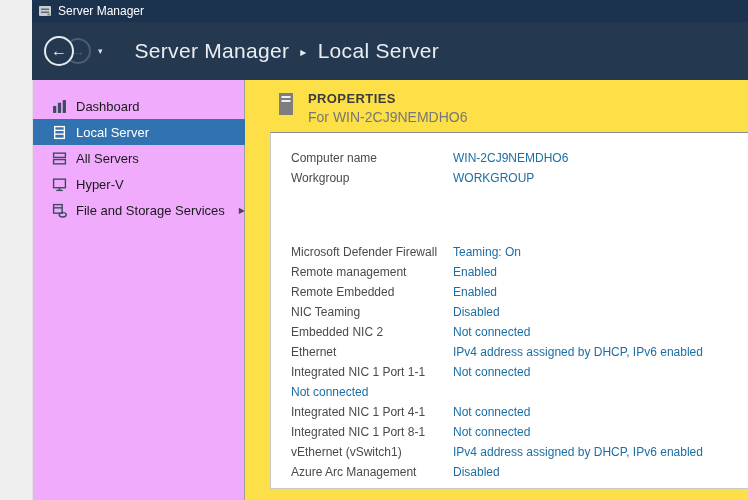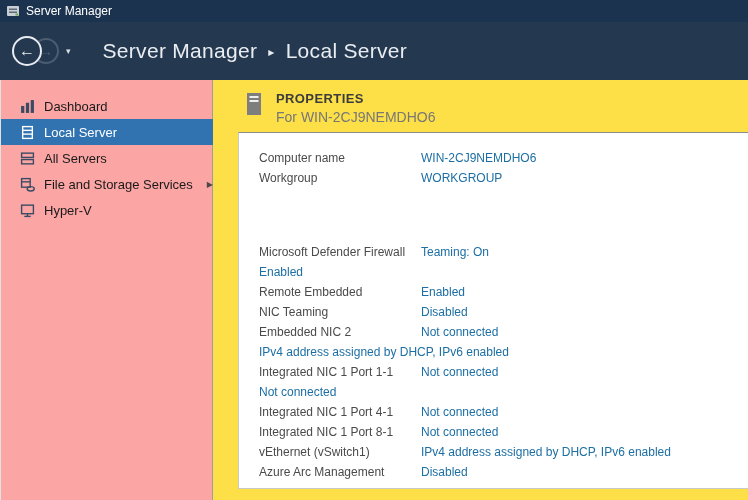--- a/index.html
+++ b/index.html
@@ -2,21 +2,21 @@
 <html><head>
 <meta charset="utf-8">
 <style>
   * { margin:0; padding:0; box-sizing:border-box; }
   html,body { width:748px; height:500px; overflow:hidden; }
   body {
     font-family: "Liberation Sans", "DejaVu Sans", sans-serif;
     background:#EFEFEF;
     position:relative;
   }
-  .window { width:748px; height:500px; display:flex; flex-direction:column; }
+  .window { width:748px; height:500px; display:flex; flex-direction:column;padding-left:32px; }
 
   
   .titlebar {
     height:22px; background:#1C3350; display:flex; align-items:center;
     padding-left:6px; gap:6px; flex:0 0 auto;
   }
   .titlebar .app-icon { width:14px; height:14px; display:flex; }
   .titlebar .win-title { color:#FFFFFF; font-size:12px; }
 
   
@@ -43,21 +43,21 @@
     margin-left:32px; display:flex; align-items:center; gap:11px;
     font-size:21px; color:#E9EDF1; letter-spacing:.3px;
   }
   .breadcrumb .crumb { cursor:pointer; }
   .breadcrumb .sep { font-size:12px; padding-top:2px; }
 
   
   .content { flex:1; display:flex; min-height:0; }
 
   .sidebar {
-    width:213px; flex:0 0 auto; background:#fca5a5;
+    width:213px; flex:0 0 auto; background:#f0abfc;
     border-right:1px solid #9E9E9E; display:flex;
   }
   .gutter { width:9px; background:#F3F3F3; border-right:1px solid #E2E2E2; }
   .side-list { flex:1; padding-top:13px; }
   .side-item {
     height:26px; display:flex; align-items:center; gap:9px;
     padding:0 8px 0 19px; font-size:13px; color:#1A1A1A; cursor:pointer;
     white-space:nowrap;
   }
   .side-item .icon { width:15px; height:15px; display:flex; color:#3A4C63; flex:0 0 auto; }
@@ -146,38 +146,38 @@
               <rect x="1.5" y="2" width="11" height="4"></rect>
               <rect x="1.5" y="8" width="11" height="4"></rect>
             </svg>
           </span>
           <span>All Servers</span>
         </div>
 
         <div class="side-item">
           <span class="icon">
             <svg width="15" height="15" viewBox="0 0 14 14" fill="none" stroke="currentColor" stroke-width="1.3">
+              <rect x="1.5" y="2" width="11" height="8"></rect>
+              <line x1="7" y1="10" x2="7" y2="12.5"></line>
+              <line x1="4" y1="12.5" x2="10" y2="12.5"></line>
+            </svg>
+          </span>
+          <span>Hyper-V</span>
+        </div>
+
+        <div class="side-item">
+          <span class="icon">
+            <svg width="15" height="15" viewBox="0 0 14 14" fill="none" stroke="currentColor" stroke-width="1.3">
               <rect x="1.5" y="1.5" width="8" height="8"></rect>
               <line x1="1.5" y1="4.5" x2="9.5" y2="4.5"></line>
               <ellipse cx="10" cy="11" rx="3.3" ry="2"></ellipse>
             </svg>
           </span>
           <span>File and Storage Services</span>
           <span class="chev">▶</span>
-        </div>
-
-        <div class="side-item">
-          <span class="icon">
-            <svg width="15" height="15" viewBox="0 0 14 14" fill="none" stroke="currentColor" stroke-width="1.3">
-              <rect x="1.5" y="2" width="11" height="8"></rect>
-              <line x1="7" y1="10" x2="7" y2="12.5"></line>
-              <line x1="4" y1="12.5" x2="10" y2="12.5"></line>
-            </svg>
-          </span>
-          <span>Hyper-V</span>
         </div>
 
       </div>
     </aside>
 
     <main class="main">
 
       <div class="props-header">
         <span class="props-icon">
           <svg width="18" height="24" viewBox="0 0 18 24">
@@ -204,35 +204,37 @@
             <span class="prop-value">WORKGROUP</span>
           </div>
         </div>
 
         <div class="rows-bottom">
           <div class="prop-row">
             <span class="prop-label">Microsoft Defender Firewall</span>
             <span class="prop-value">Teaming: On</span>
           </div>
           <div class="prop-row">
+            <span class="prop-label">Remote management</span>
             <span class="prop-value">Enabled</span>
           </div>
           <div class="prop-row">
             <span class="prop-label">Remote Embedded</span>
             <span class="prop-value">Enabled</span>
           </div>
           <div class="prop-row">
             <span class="prop-label">NIC Teaming</span>
             <span class="prop-value">Disabled</span>
           </div>
           <div class="prop-row">
             <span class="prop-label">Embedded NIC 2</span>
             <span class="prop-value">Not connected</span>
           </div>
           <div class="prop-row">
+            <span class="prop-label">Ethernet</span>
             <span class="prop-value">IPv4 address assigned by DHCP, IPv6 enabled</span>
           </div>
           <div class="prop-row">
             <span class="prop-label">Integrated NIC 1 Port 1-1</span>
             <span class="prop-value">Not connected</span>
           </div>
           <div class="prop-row">
             <span class="prop-value">Not connected</span>
           </div>
           <div class="prop-row">

